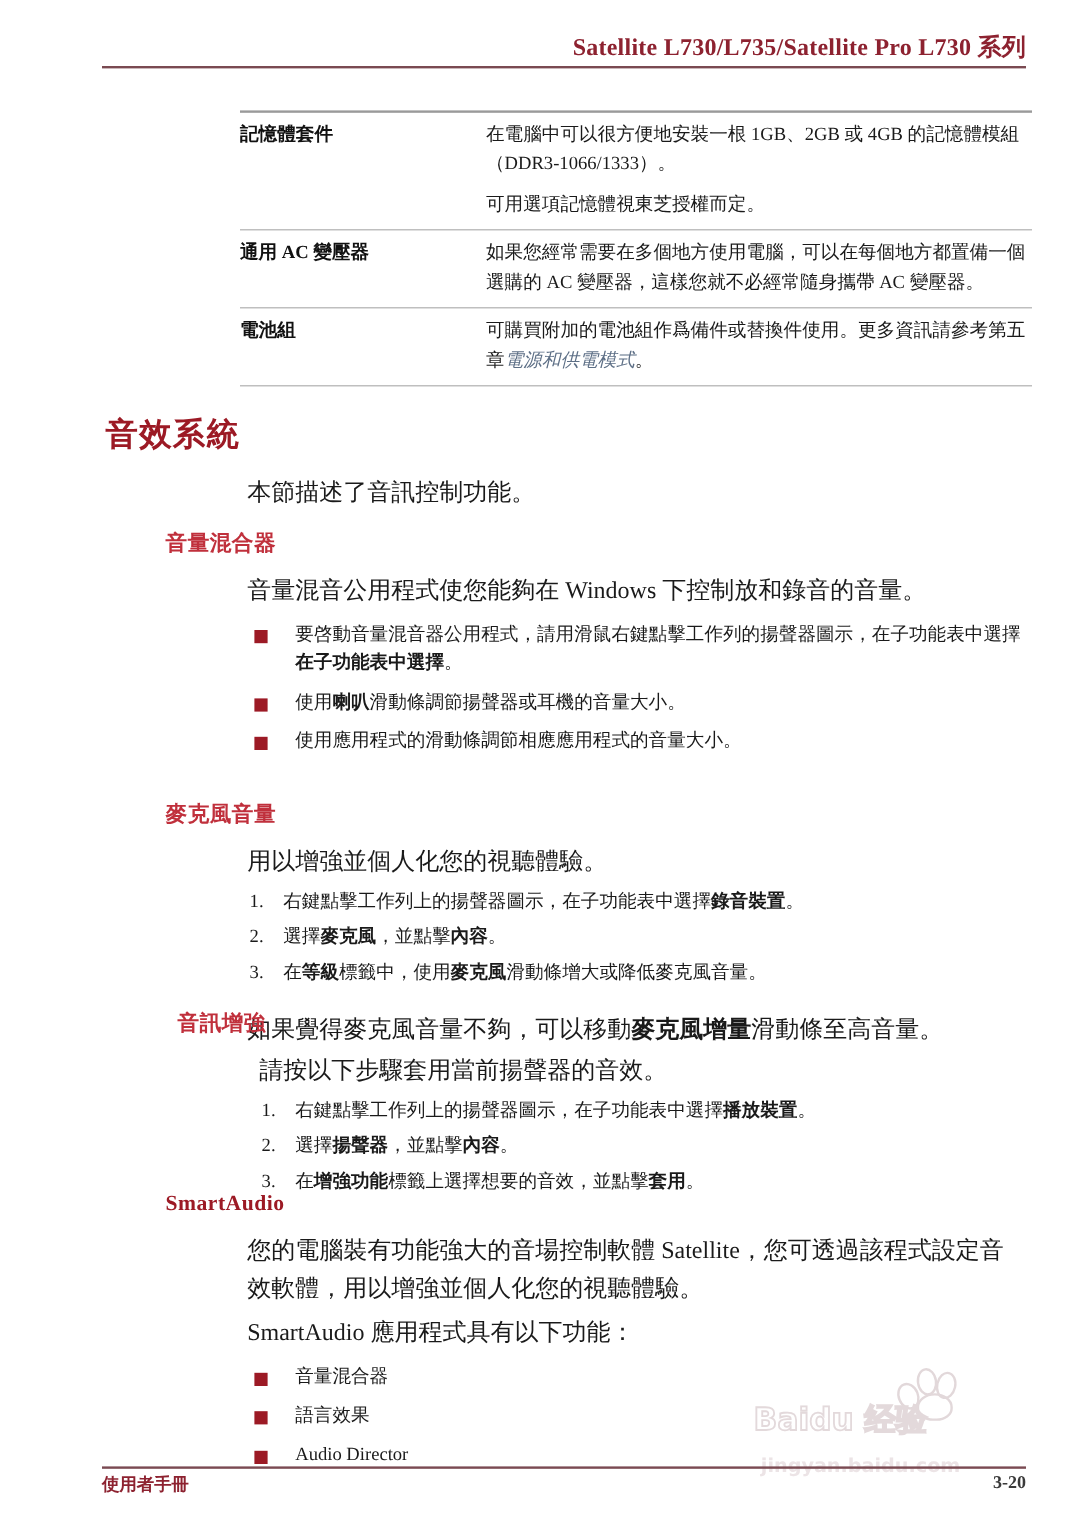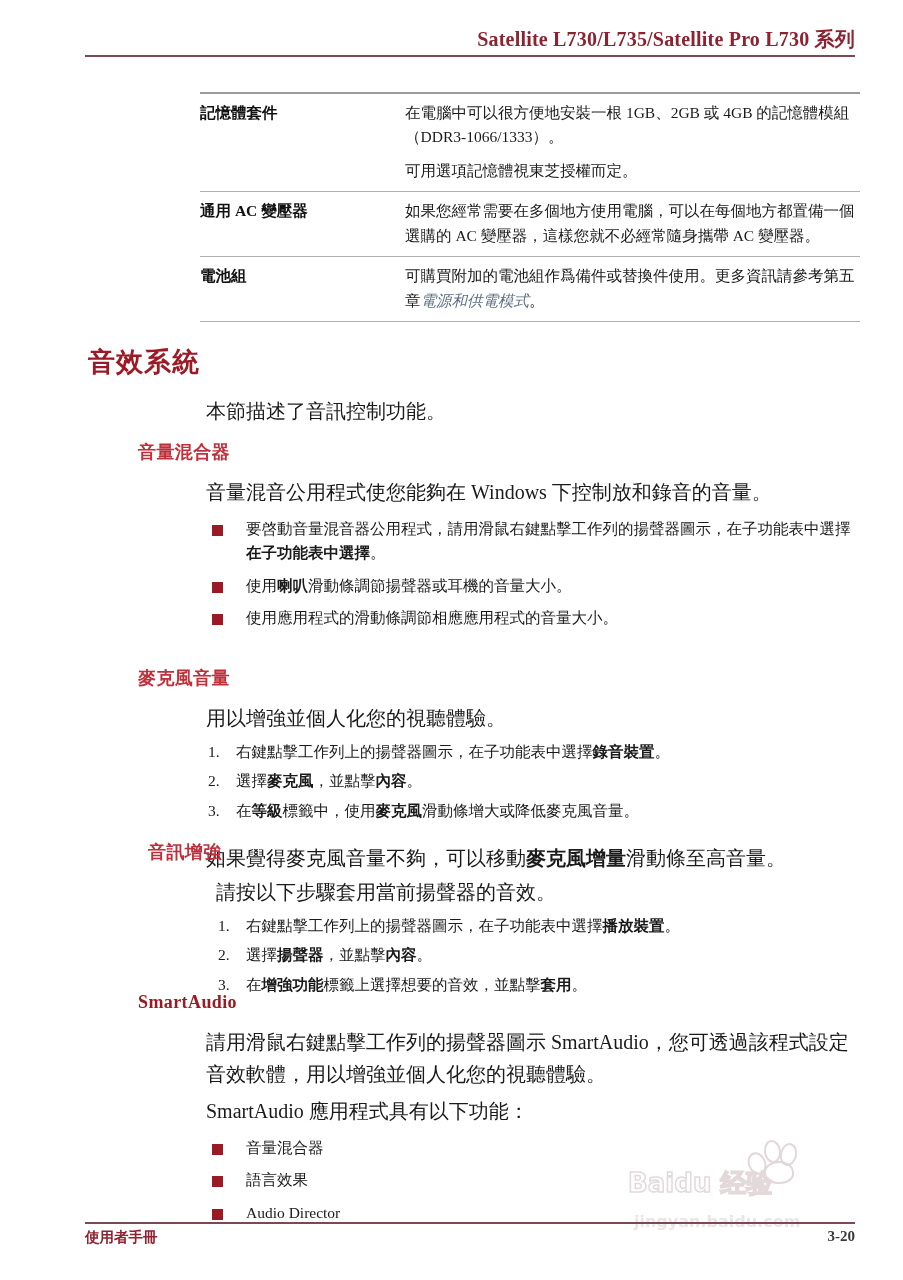--- a/index.html
+++ b/index.html
@@ -333,21 +333,21 @@
           <span class="idx">3.</span>
           <span>在</span><b>增強功能</b><span>標籤上選擇想要的音效，並點擊</span><b>套用</b><span>。</span>
         </li>
       </ol>
     </div>
   </div>
 
   <div class="block" style="left:138px; top:992px; width:718px;">
     <h2 class="sub-title dark">SmartAudio</h2>
     <div style="margin-left:68px; margin-top:14px;">
-      <p class="body-text">請用滑鼠右鍵點擊工作列的揚聲器圖示 SmartAudio，您可透過該程式設定音效軟體，用以增強並個人化您的視聽體驗。</p>
+      <p class="body-text">您的電腦裝有功能強大的音場控制軟體 Satellite，您可透過該程式設定音效軟體，用以增強並個人化您的視聽體驗。</p>
       <p class="body-text" style="margin-top:6px;">SmartAudio 應用程式具有以下功能：</p>
       <ul class="sq">
         <li>
           <span class="bullet"></span>
           <span>音量混合器</span>
         </li>
         <li>
           <span class="bullet"></span>
           <span>語言效果</span>
         </li>

